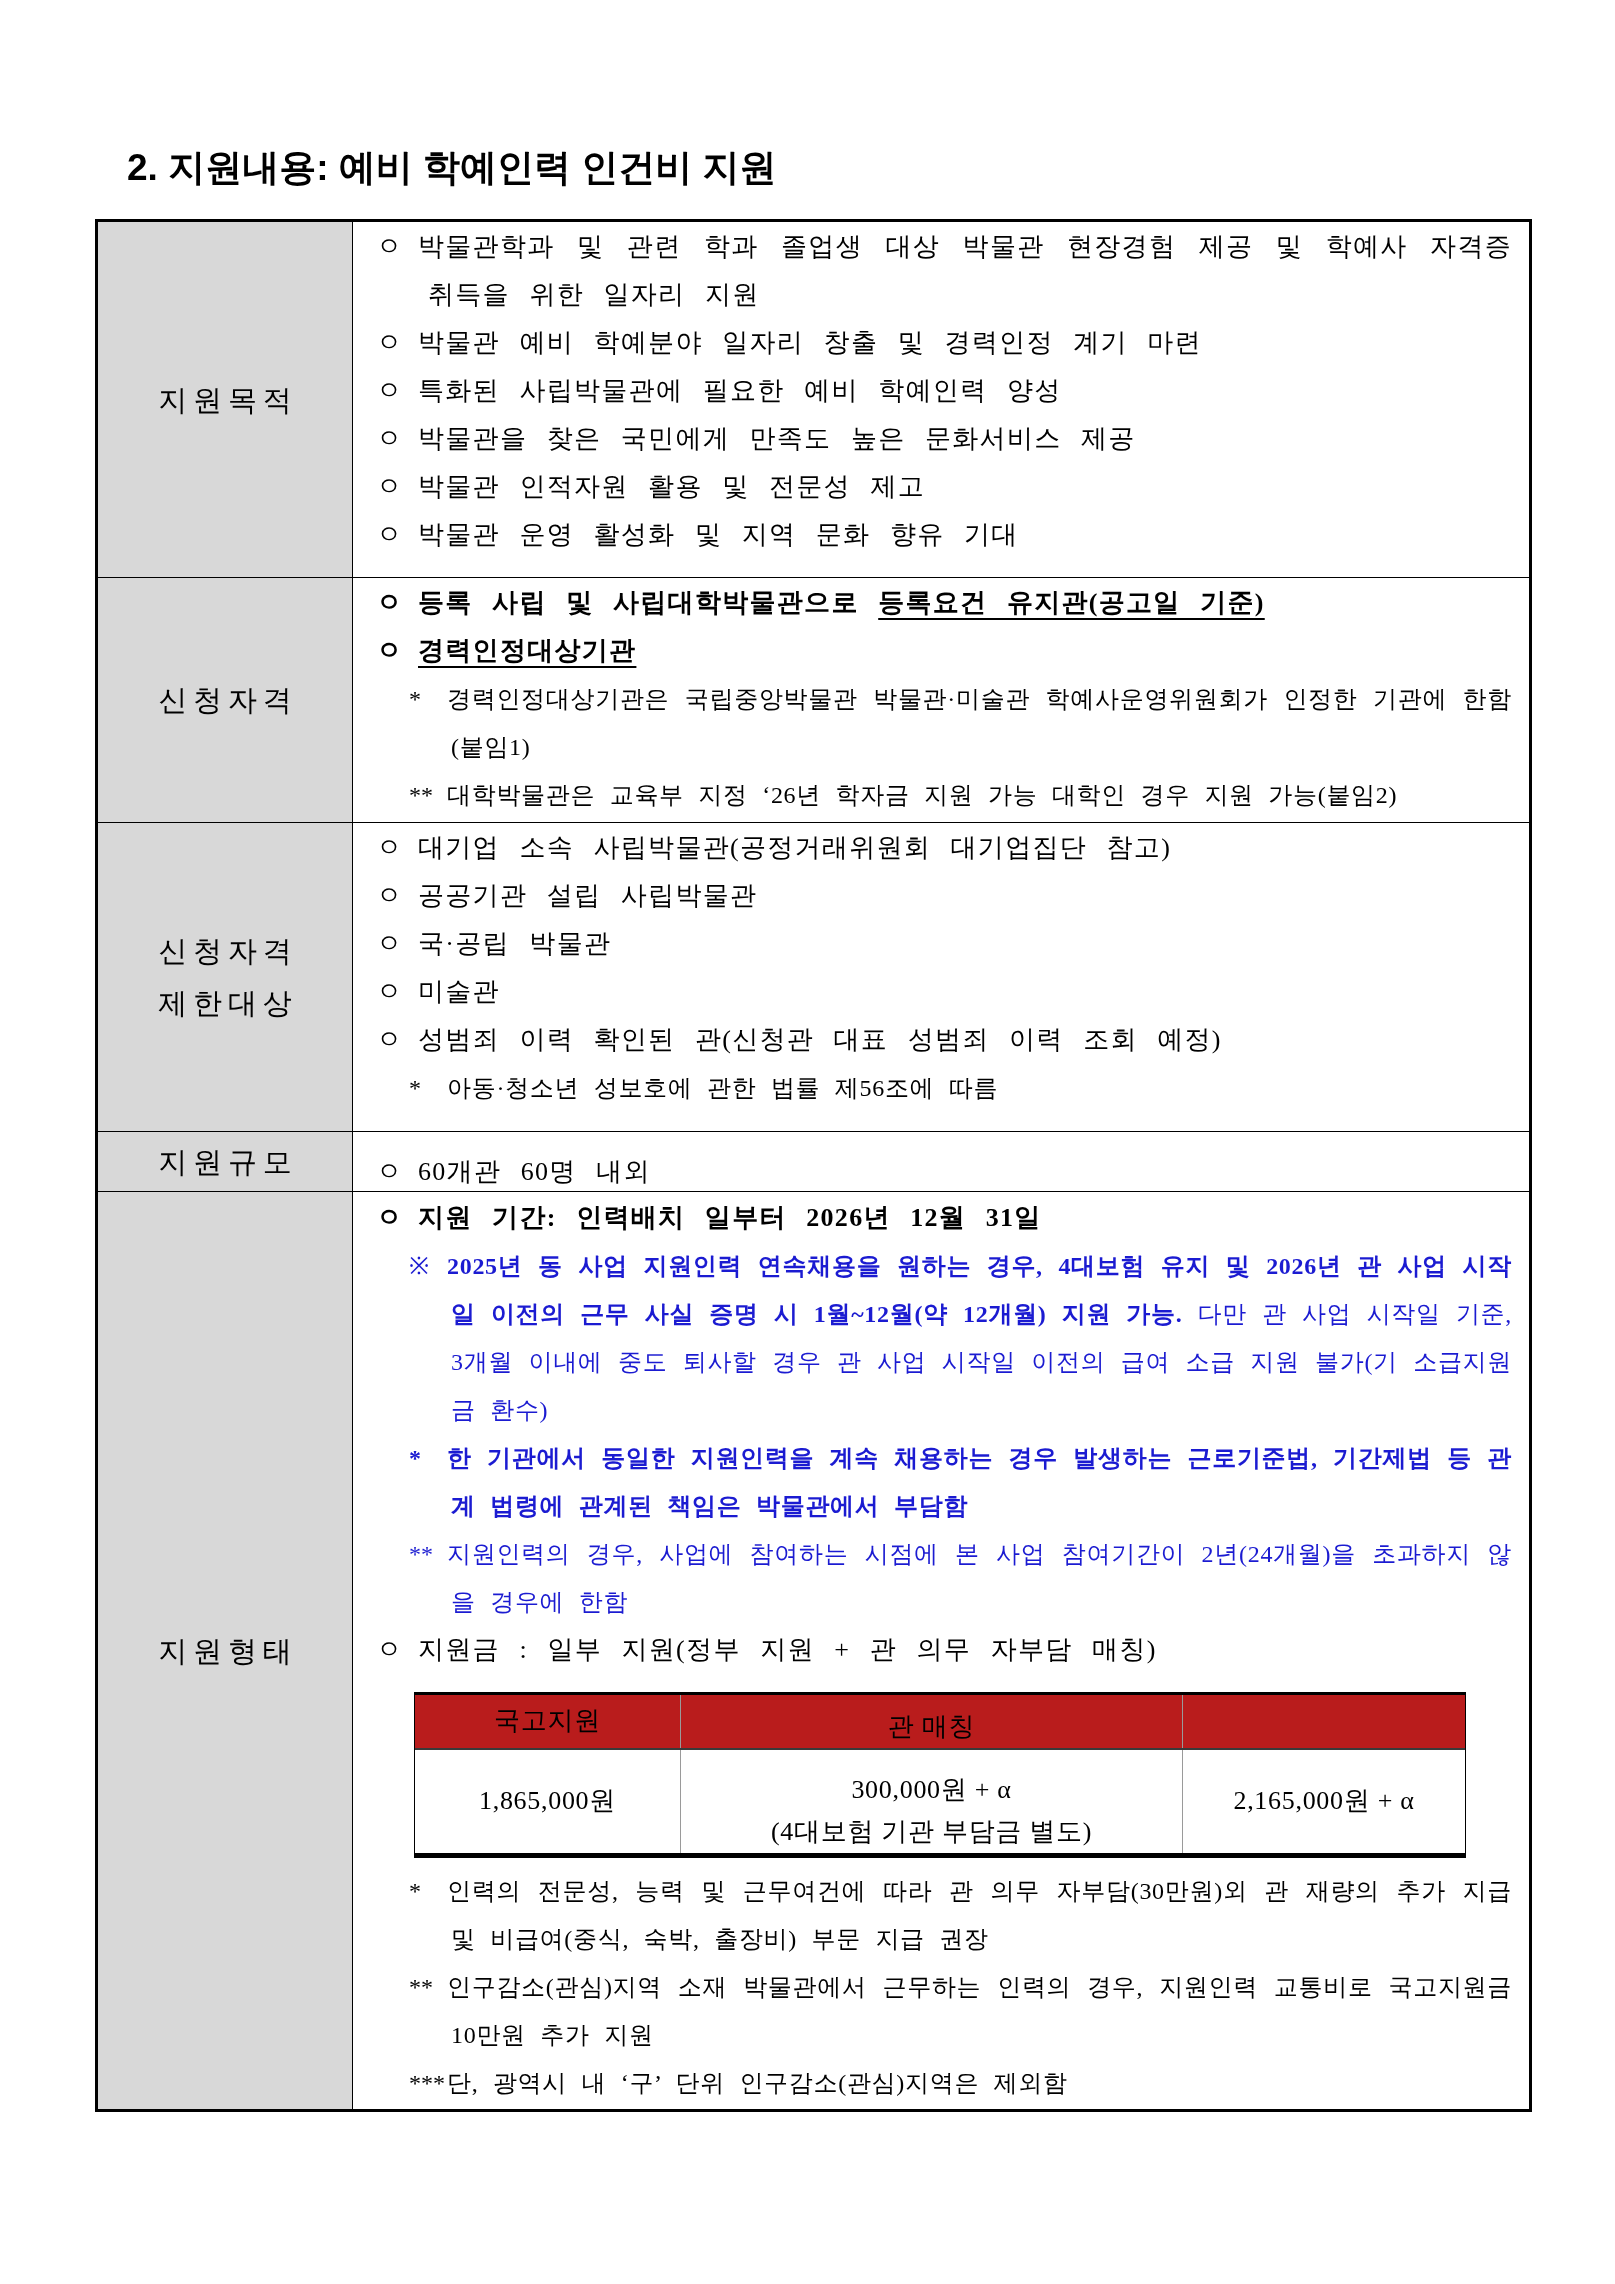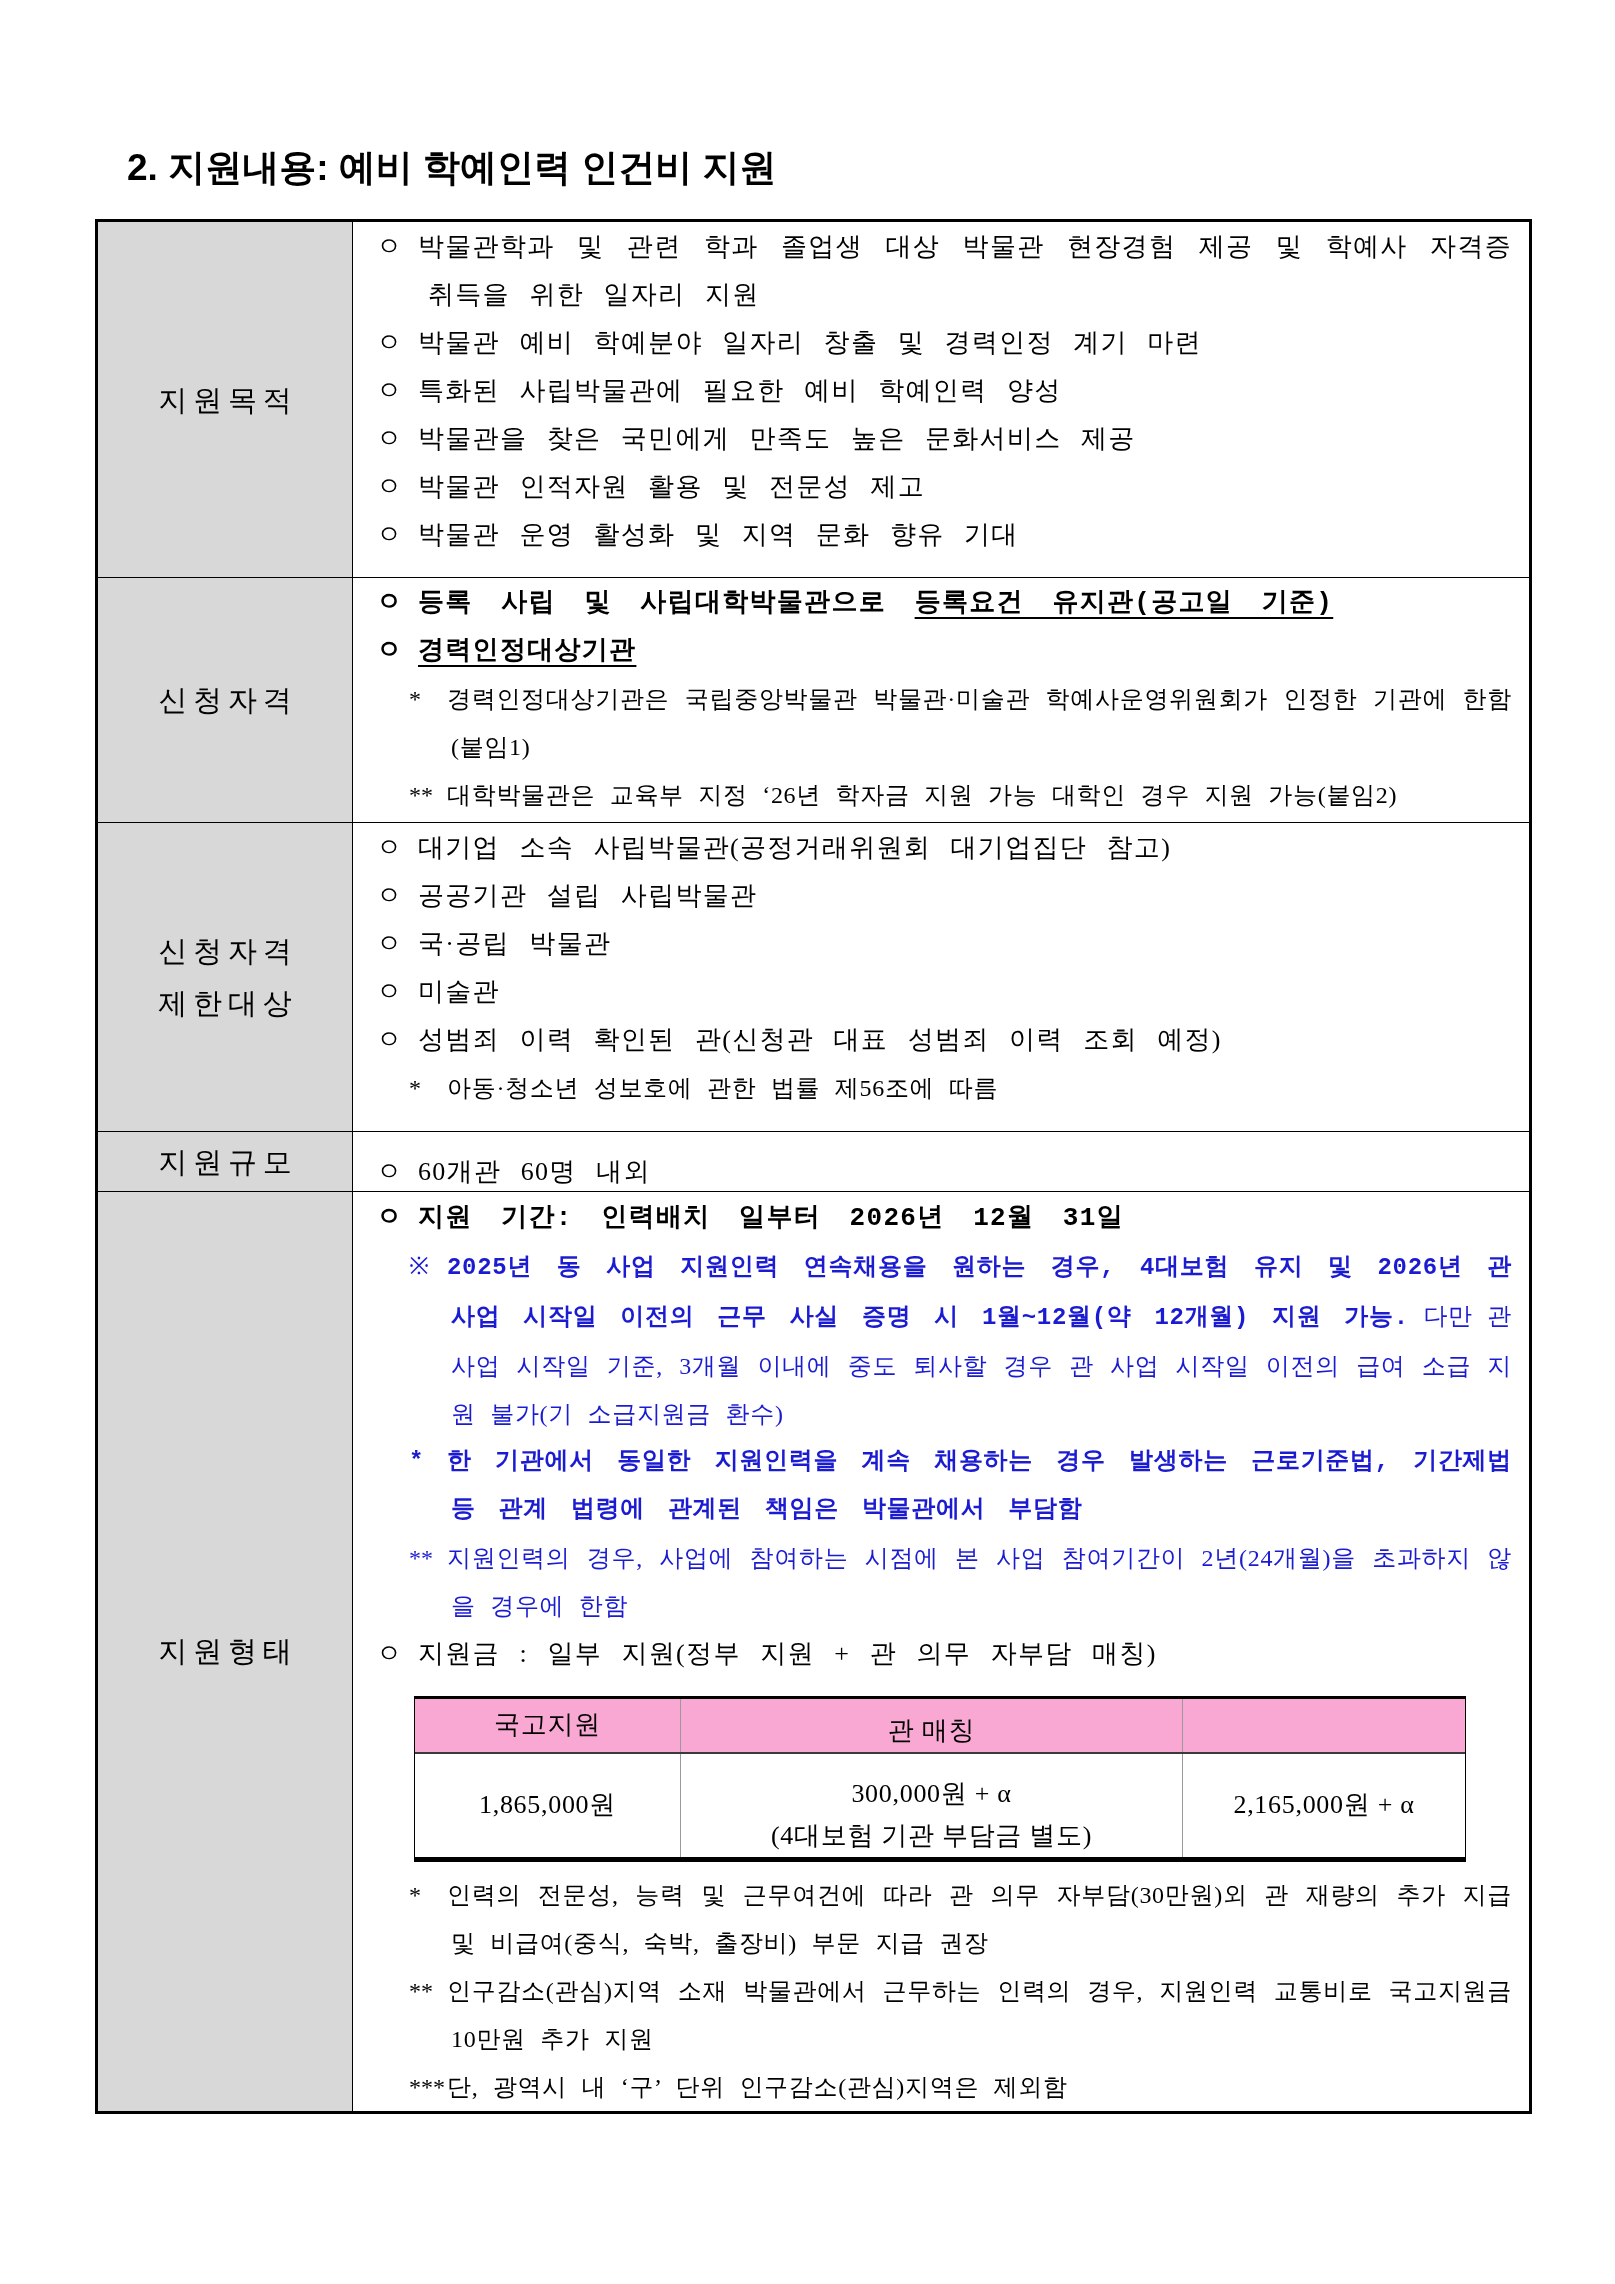--- a/index.html
+++ b/index.html
@@ -33,31 +33,31 @@
     font-size:29px; line-height:52px; letter-spacing:5.9px; text-indent:5.9px;
   }
   .row-content { flex:1; min-width:0; padding:1.3px 17px 0 21px; }
 
   .para { font-size:26px; line-height:48px; text-align:justify; letter-spacing:1.3px; word-spacing:11.7px; }
   .p-bullet { padding-left:54px; text-indent:-52px; }
   .p-bullet > .marker { display:inline-block; width:42px; text-indent:0; }
   .p-note { padding-left:77px; text-indent:-42px; font-size:24px; letter-spacing:0.7px; word-spacing:7.8px; }
   .p-note > .marker { display:inline-block; width:38px; text-indent:0; letter-spacing:0; }
   .c-blue { color:#1b1bd1; }
-  .w-bold { font-weight:bold;font-family:Liberation Mono, monospace; }
+  .w-bold { font-weight:bold; }
   .u { text-decoration:underline; text-underline-offset:6.5px; text-decoration-thickness:2px; }
   .row-compact .para { line-height:39px; padding-top:19px; }
 
   .amount-table {
     margin:18px 0 9px 40px; width:1052px; box-sizing:border-box;
     border-left:1.3px solid #000; border-right:1.3px solid #000;
     border-top:3.9px solid #000; border-bottom:5.2px solid #000;
   }
   .at-row { display:flex; }
-  .at-row.at-header { background:#f9a8d4; border-bottom:2px solid #3a3a3a; }
+  .at-row.at-header { background:#b91c1c; border-bottom:2px solid #3a3a3a; }
   .at-cell {
     box-sizing:border-box; display:flex; flex-direction:column;
     justify-content:center; align-items:center; text-align:center;
     font-size:26px; line-height:42px; letter-spacing:0.7px;
   }
   .at-header .at-cell { height:53px; }
   .at-body .at-cell { height:103px; }
   .at-c1 { width:265px; }
   .at-c2 { width:503px; border-left:1.3px solid #9a9a9a; border-right:1.3px solid #9a9a9a;justify-content:flex-end; }
   .at-c3 { flex:1; }

